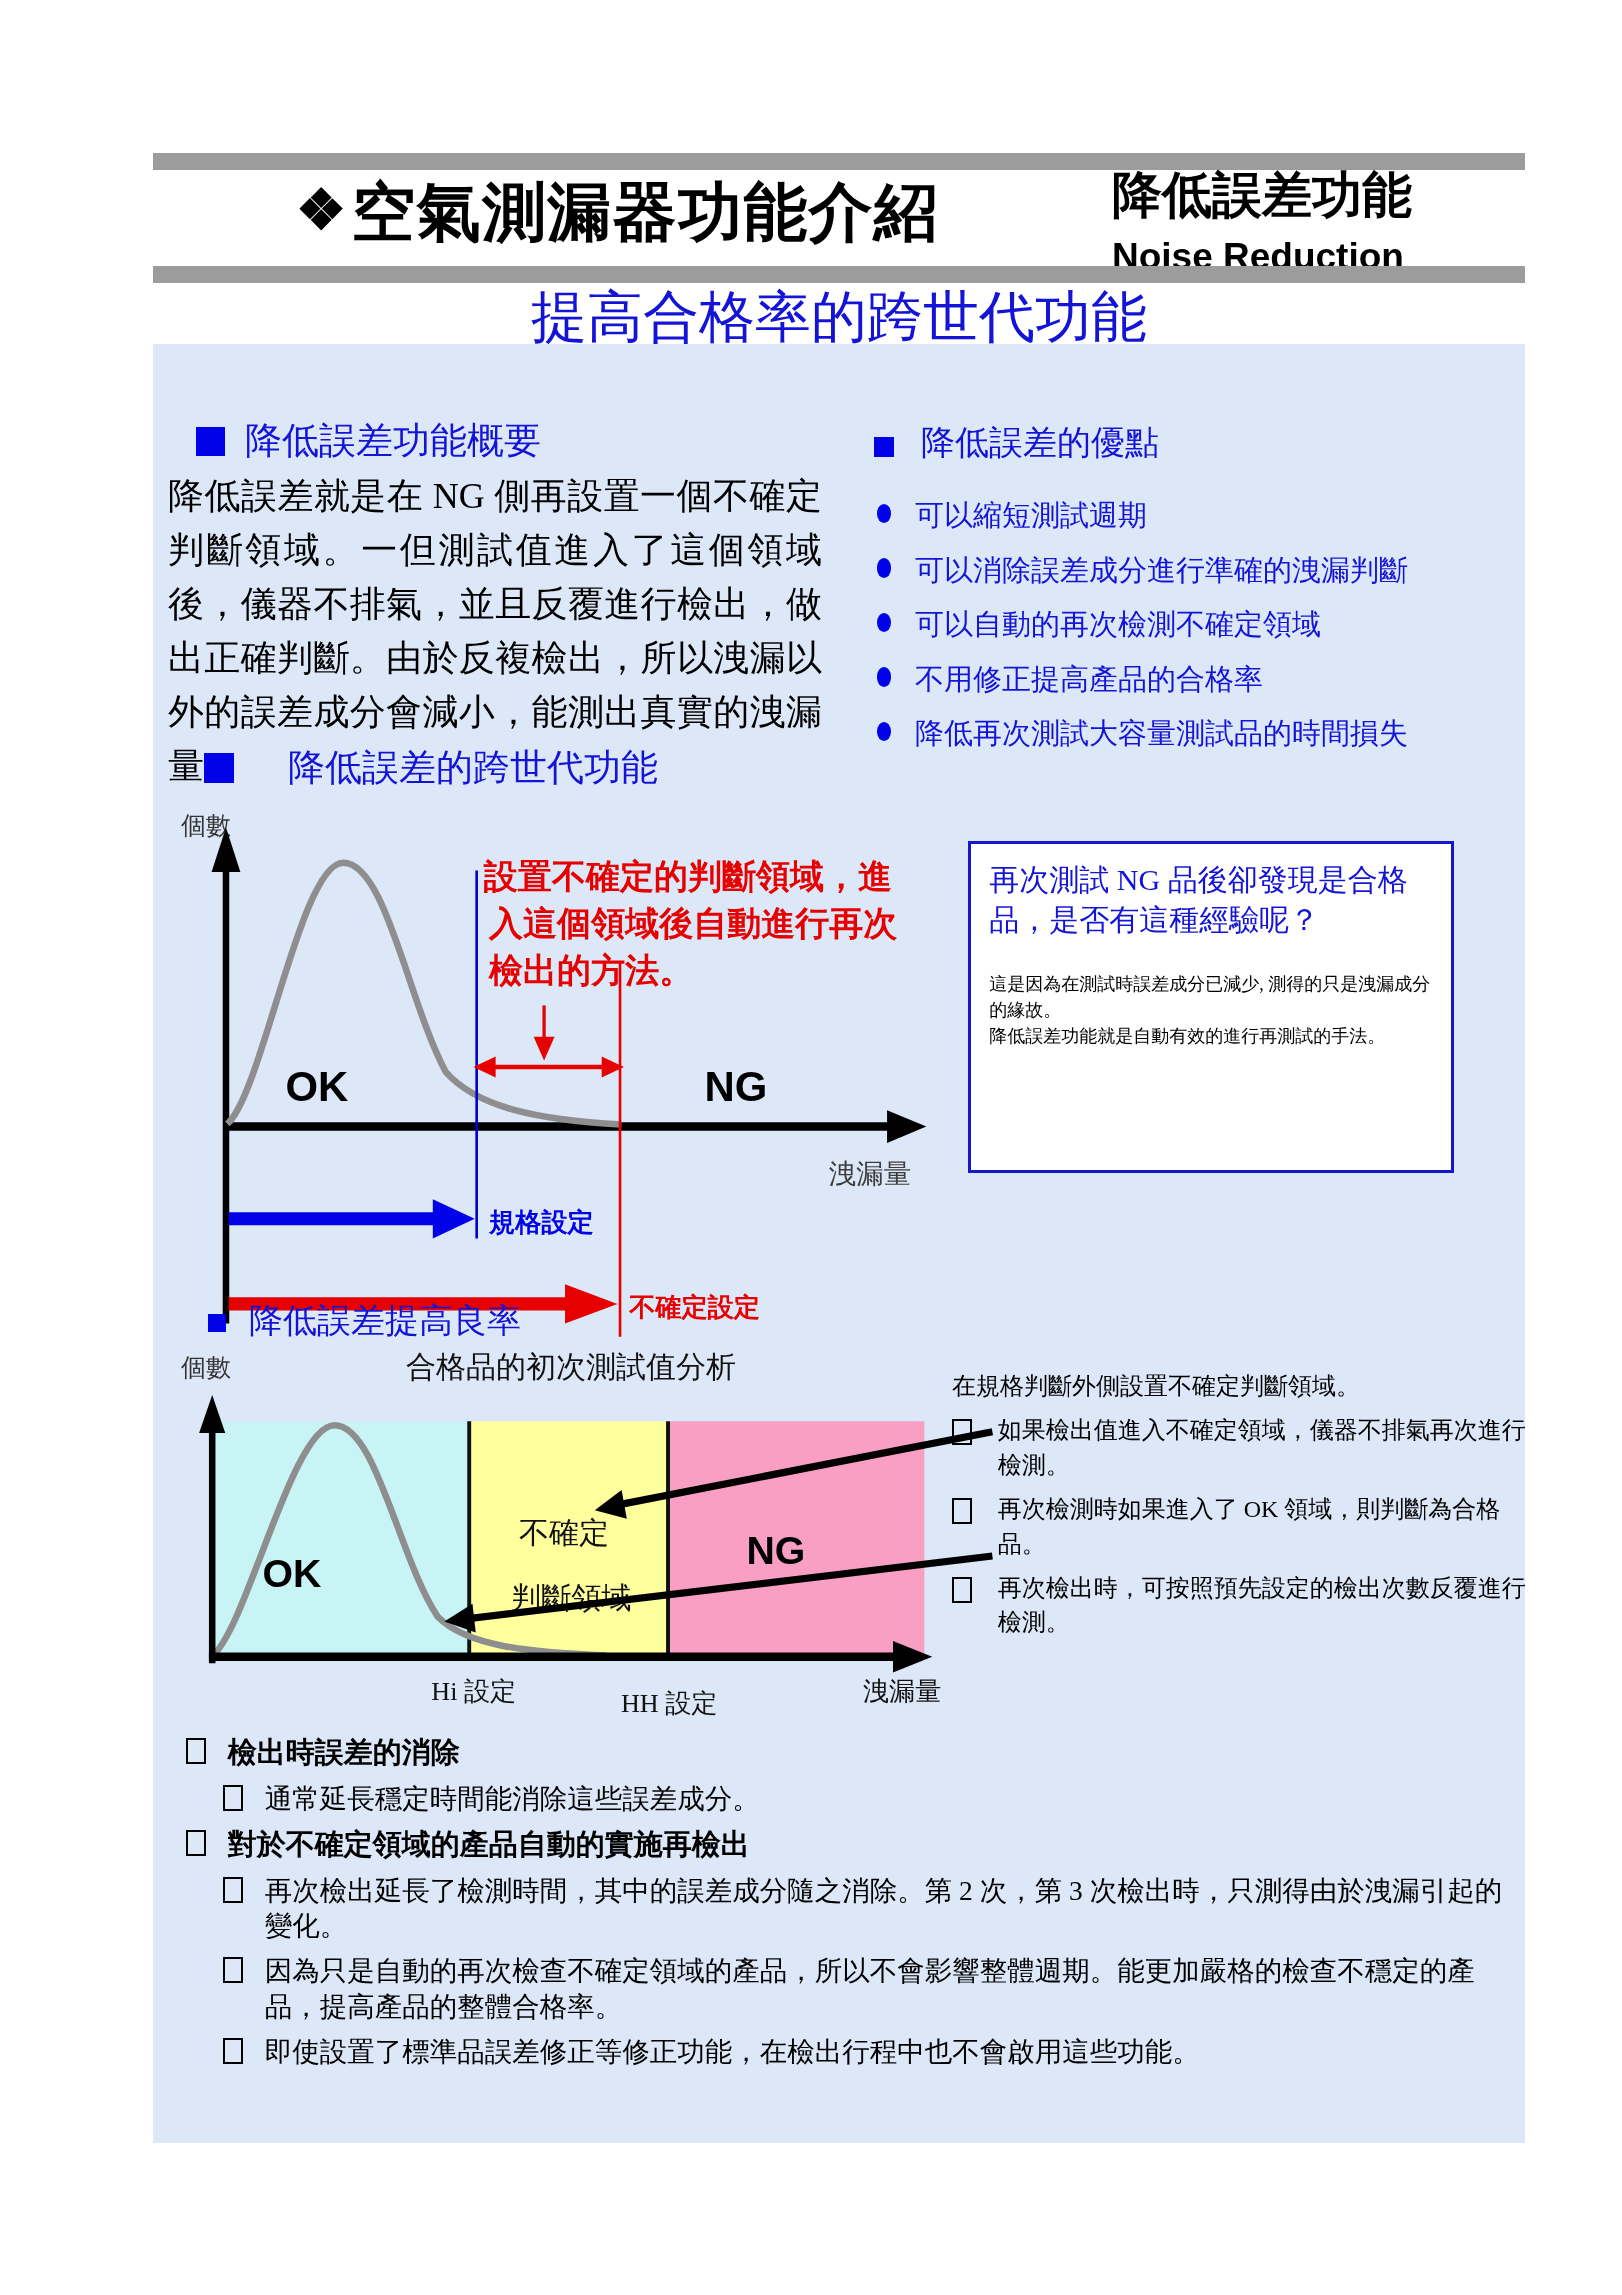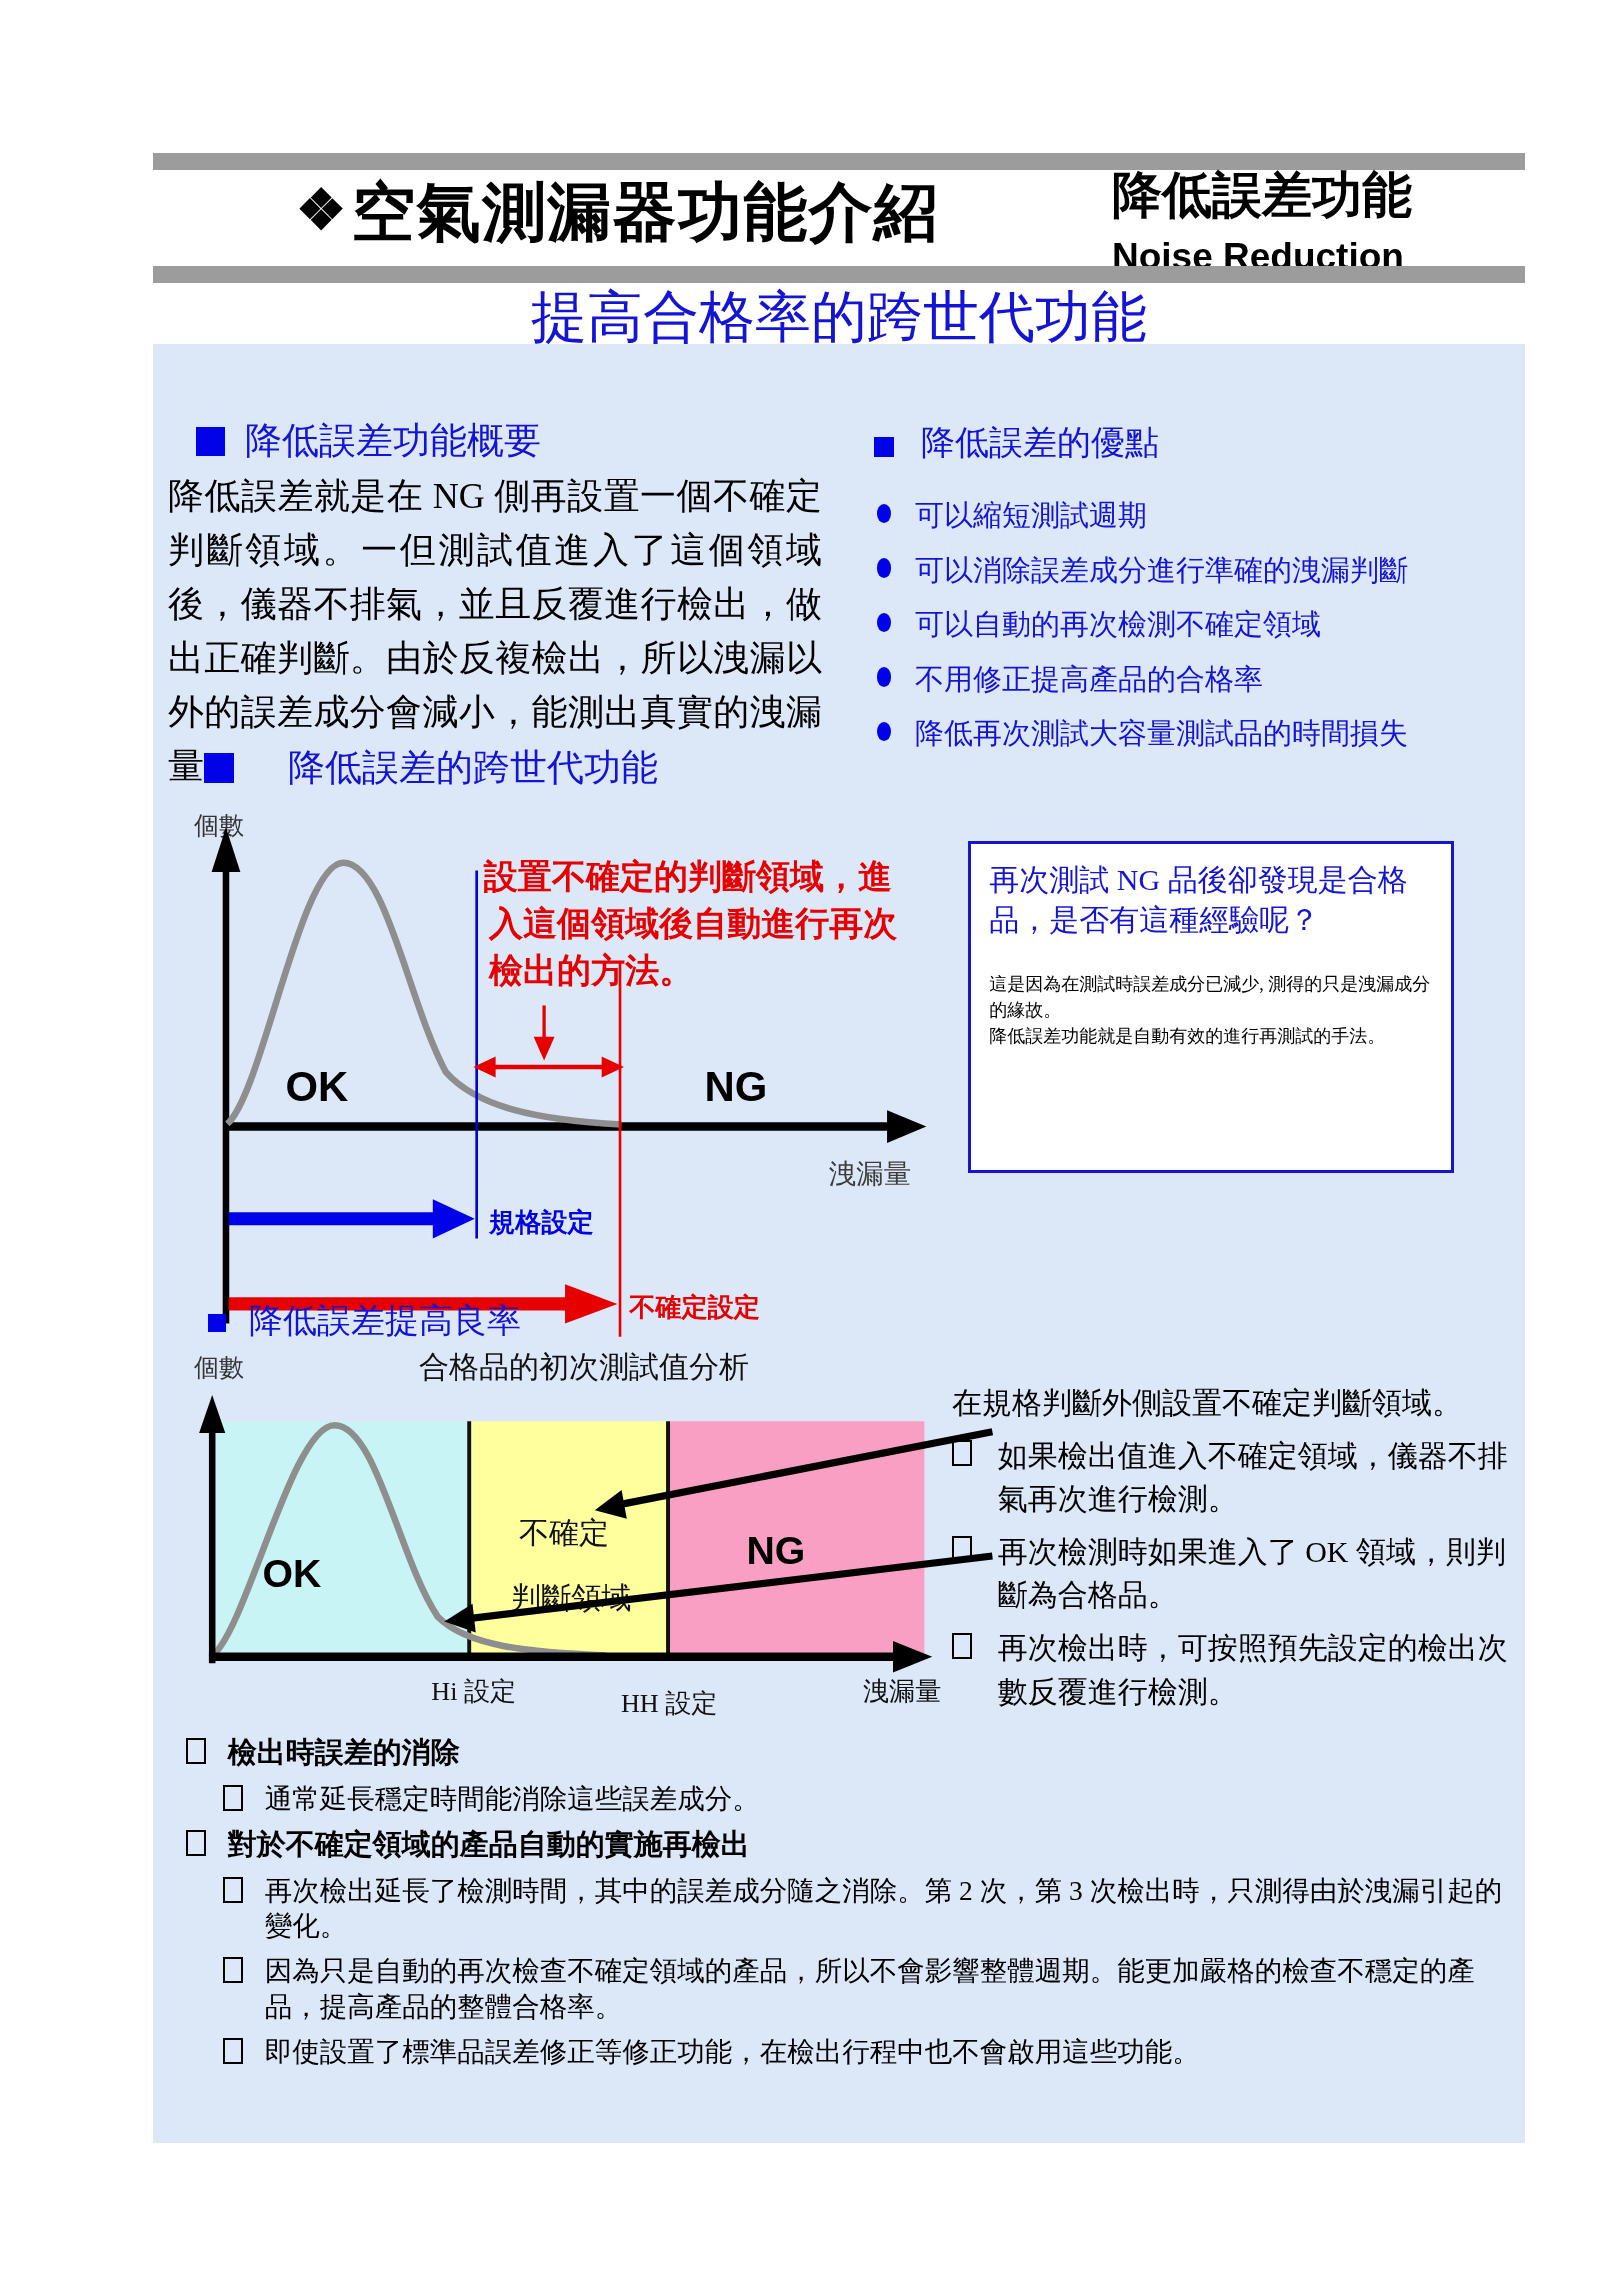--- a/index.html
+++ b/index.html
@@ -31,32 +31,32 @@
                  font-size:36px;line-height:1.5;color:#000;text-align:justify;}
 
   
   .adv-list{position:absolute;left:877px;top:497px;width:648px;}
   .adv-row{display:flex;align-items:flex-start;margin-bottom:18.3px;}
   .adv-dot{flex:0 0 auto;width:14.4px;height:19.6px;border-radius:50%;background:#0202e8;
            margin:6.5px 23.6px 0 0;}
   .adv-text{font-size:29px;line-height:1.25;color:#1414d6;}
 
   
-  .chart-label{position:absolute;font-size:25px;color:#333;margin-left:13px;}
+  .chart-label{position:absolute;font-size:25px;color:#333;}
 
   
   .info-box{position:absolute;left:968px;top:841px;width:486px;height:332px;
             background:#ffffff;border:3.3px solid #1616cc;box-sizing:border-box;
             padding:15.7px 18.3px;}
   .info-title{font-size:30px;line-height:1.35;color:#1414d6;}
   .info-body{margin-top:30px;font-size:18px;line-height:1.45;color:#000;}
 
   
-  .notes{position:absolute;left:952px;top:1369px;width:578px;font-size:30px;
-         line-height:1.45;color:#000;margin-top:12px;}
+  .notes{position:absolute;left:952px;top:1369px;width:578px;font-size:24px;
+         line-height:1.45;color:#000;}
   .note-row{display:flex;align-items:flex-start;margin-top:9.2px;}
   .tofu{flex:0 0 auto;display:inline-block;width:15.7px;height:22px;border:2px solid #000;
         margin:6.5px 26px 0 0;background:transparent;}
 
   
   .details{position:absolute;left:186px;top:1734px;width:1330px;font-size:27.5px;
            line-height:1.3;color:#000;}
   .d-row{display:flex;align-items:flex-start;margin-bottom:9.2px;}
   .d-row .tofu{margin:3.9px 22px 0 0;}
   .d-row.lvl2{margin-left:37px;}

